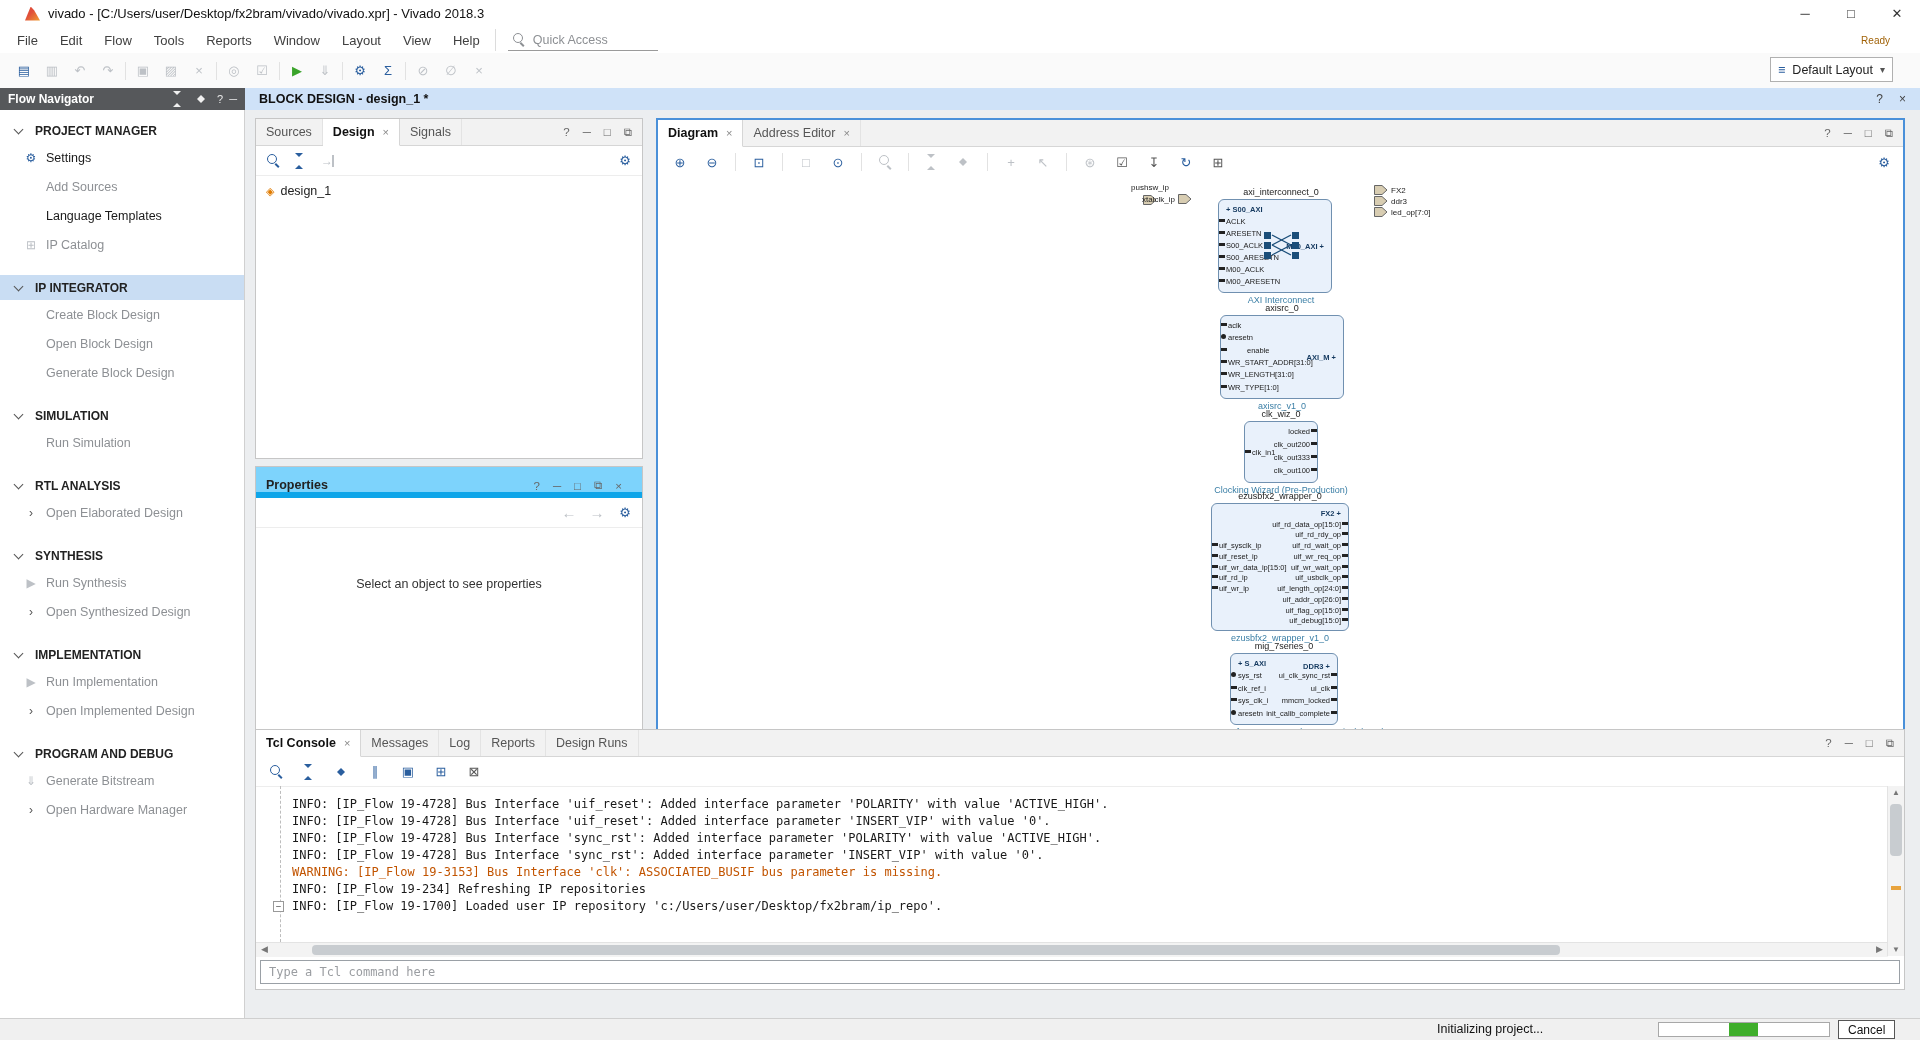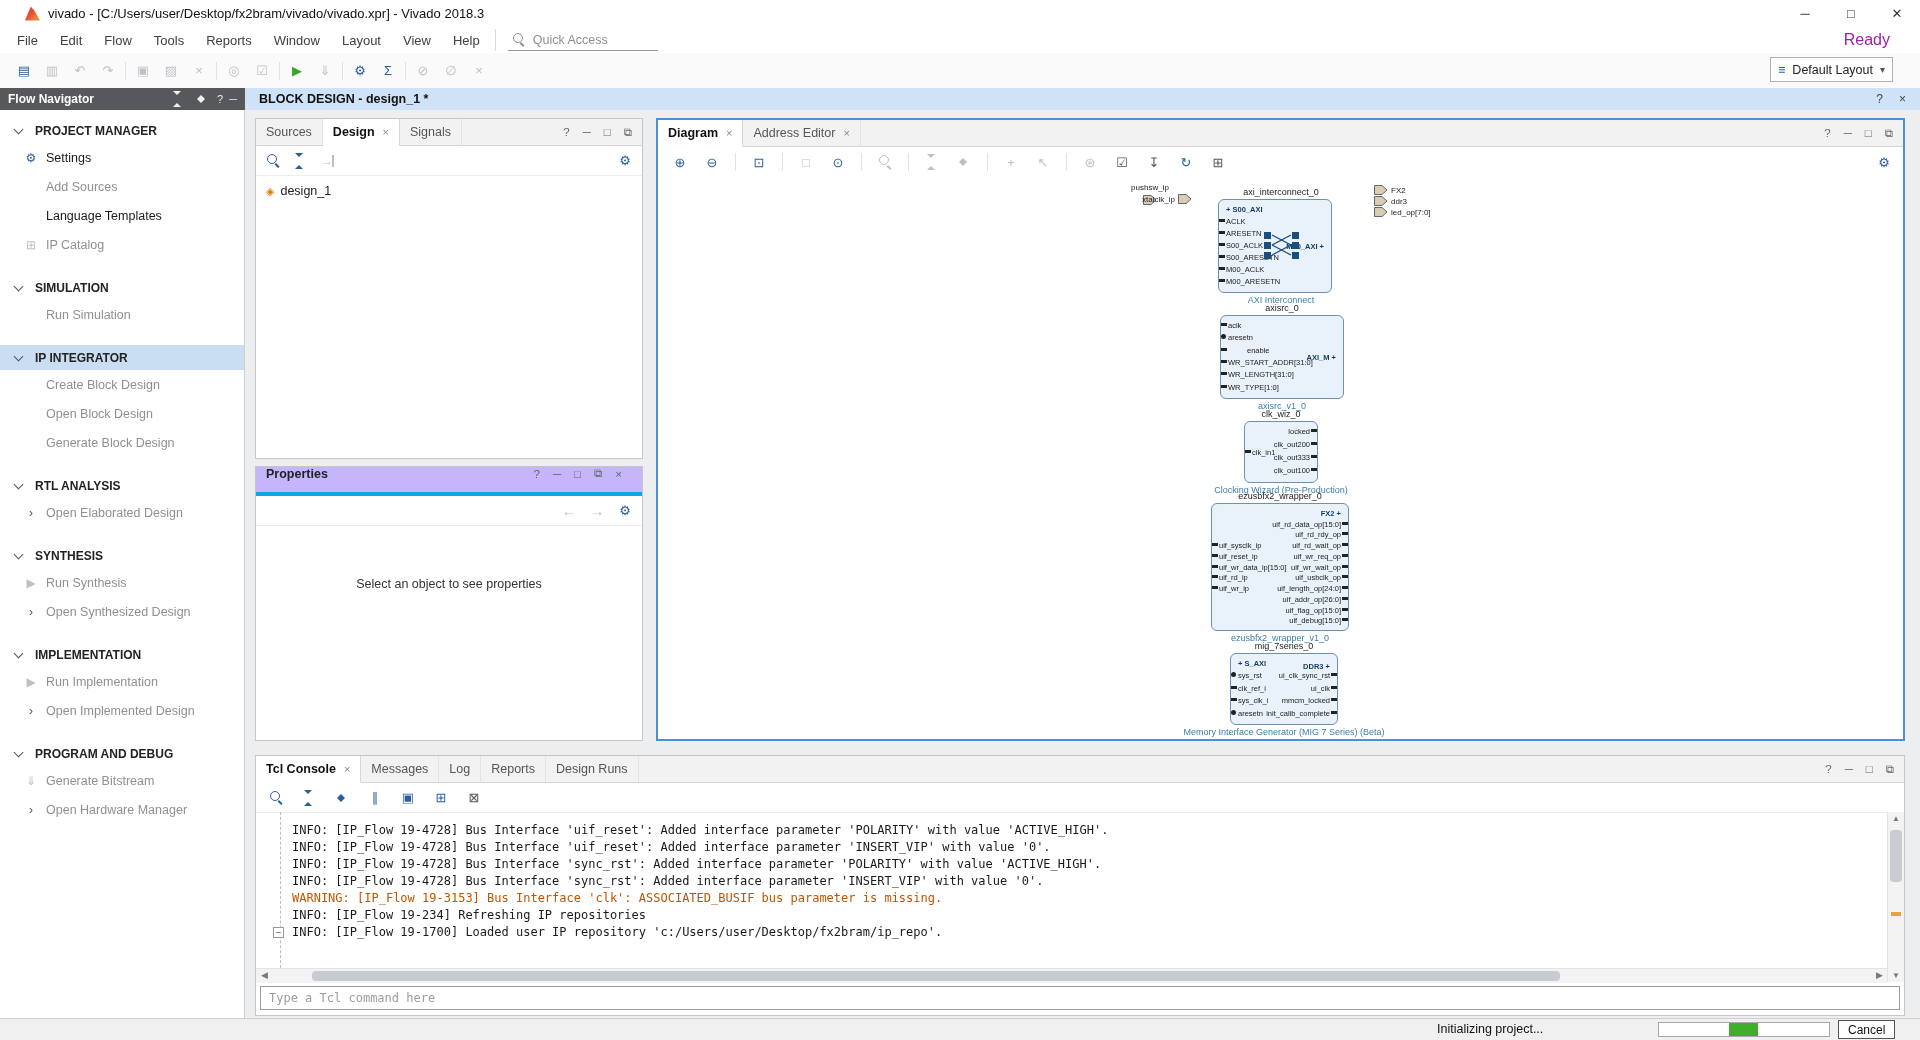--- a/index.html
+++ b/index.html
@@ -9,21 +9,21 @@
   .titlebar{position:absolute;left:0;top:0;right:0;height:27px;background:#fff;display:flex;align-items:center;padding-left:25px;gap:8px}
   .vlogo{width:15px;height:14px;background:linear-gradient(135deg,#e04e39 40%,#f0a030);clip-path:polygon(0 100%,38% 0,62% 28%,100% 100%)}
   .wtitle{font-size:13px;color:#111}
   .wctrls{margin-left:auto;display:flex}
   .wctrl{width:46px;height:27px;display:flex;align-items:center;justify-content:center;font-size:13px;color:#333}
   
   .menubar{position:absolute;left:0;top:27px;right:0;height:26px;background:#fff;display:flex;align-items:center;padding-left:6px}
   .menu-item{padding:0 11px;font-size:13px;color:#404040;height:22px;display:flex;align-items:center}
   .mb-sep{width:1px;height:22px;background:#dcdcdc;margin:0 4px}
   .qa-box{margin-left:8px;width:148px;height:21px;border-bottom:1px solid #9a9a9a;display:flex;align-items:center;gap:5px;color:#8d9094;font-size:12.5px;padding-left:2px}
-  .ready{margin-left:auto;margin-right:30px;font-size:16px;color:#a21caf}
+  .ready{margin-left:auto;margin-right:30px;font-size:10px;color:#a16207}
   
   .toolbar{position:absolute;left:0;top:53px;right:0;height:35px;background:#fafafa;display:flex;align-items:center;padding-left:10px}
   .tbtn{width:28px;height:27px;display:flex;align-items:center;justify-content:center;font-size:15px}
   .tsep{width:1px;height:18px;background:#e2e2e2;margin:0 3px}
   .layoutbox{position:absolute;right:27px;top:4px;height:23px;border:1px solid #b0b0b0;background:#fff;display:flex;align-items:center;gap:7px;padding:0 7px;font-size:12.5px;color:#222}
   
   .fn-header{position:absolute;left:0;top:88px;width:245px;height:22px;background:#56585b;color:#fff;display:flex;align-items:center;padding:0 8px;box-sizing:border-box}
   .fn-header .t{font-weight:bold;font-size:12px}
   .fn-hicons{margin-left:auto;display:flex;gap:6px;align-items:center;color:#e8e8e8}
   .bd-band{position:absolute;left:245px;top:88px;right:0;height:22px;background:#cfe2f8;display:flex;align-items:center;padding-left:14px;box-sizing:border-box}
@@ -37,29 +37,29 @@
   .fn-sec-label{height:25px;display:flex;align-items:center;gap:8px;padding-left:9px;font-weight:bold;font-size:12px;color:#222}
   .fn-sec-label.sel{background:#c9ddf3}
   .fn-item{height:29px;display:flex;align-items:center;padding-left:46px;font-size:12.5px;color:#8d9094;position:relative}
   .fn-item.en{color:#1a1a1a}
   .fn-item .fi{position:absolute;left:22px;width:18px;text-align:center;font-size:12px}
   
   .panel{position:absolute;background:#fff;border:1px solid #c6c6c6;box-sizing:border-box}
   .sources{left:255px;top:118px;width:388px;height:341px}
   .props{left:255px;top:466px;width:388px;height:275px}
   .diagram{left:656px;top:118px;width:1249px;height:623px;border:2px solid #4a90d9}
-  .console{left:255px;top:755px;width:1650px;height:261px}
+  .console{left:255px;top:729px;width:1650px;height:261px}
   .tabrow{height:26px;background:#f2f2f2;border-bottom:1px solid #d6d6d6;display:flex;align-items:stretch}
   .tab{display:flex;align-items:center;padding:0 10px;font-size:12.5px;color:#555;gap:8px;border-right:1px solid #e3e3e3}
   .tab.active{background:#fff;color:#111;font-weight:bold;border-right:1px solid #d6d6d6;margin-bottom:-1px;border-bottom:1px solid #fff}
   .tab .x{color:#888;font-size:11px;font-weight:normal}
   .corner{margin-left:auto;display:flex;gap:13px;padding-right:10px;color:#666;font-size:11.5px;align-items:center}
   .sub-toolbar{height:29px;display:flex;align-items:center;gap:9px;padding:0 8px;border-bottom:1px solid #ededed;position:relative}
   .sub-toolbar .right{margin-left:auto;display:flex;gap:10px;align-items:center}
-  .props-head{height:25px;background:#c4b5fd;border-bottom:4px solid #0ea5e9;display:flex;align-items:flex-start;padding:0 10px}
+  .props-head{height:25px;background:#7dd3fc;border-bottom:6px solid #0ea5e9;display:flex;align-items:flex-end;padding:0 10px}
   .props-head .t{font-weight:bold;font-size:12.5px;color:#222}
   .props-empty{position:absolute;left:0;right:0;top:110px;text-align:center;font-size:12.5px;color:#333}
   .tree-item{display:flex;align-items:center;gap:6px;padding:8px 0 0 10px;font-size:12.5px;color:#222}
   
   .dg-toolbar{height:30px;display:flex;align-items:center;gap:8px;padding:0 10px;border-bottom:1px solid #ededed;position:relative}
   .canvas{position:absolute;left:0;top:57px;right:0;bottom:0;background:#fff;overflow:hidden}
   .blk{position:absolute}
   .blk-title{font-size:9px;color:#222;text-align:center;height:12px;white-space:nowrap}
   .blk-body{position:relative;background:#e9f1fb;border:1px solid #7090b0;border-radius:6px;box-sizing:border-box}
   .blk-sub{margin-top:2px;font-size:9px;color:#3b7fa6;text-align:center;white-space:nowrap;position:relative;left:50%;transform:translateX(-50%);width:max-content}
@@ -235,41 +235,41 @@
       </div>
       <div class="fn-item en">
         <span>Language Templates</span>
       </div>
       <div class="fn-item">
         <span class="fi off">⊞</span>
         <span>IP Catalog</span>
       </div>
     </div>
     <div class="fn-sec">
+      <div class="fn-sec-label sel">
+        <span class="ic ic-chevdown dk"></span>
+        <span>IP INTEGRATOR</span>
+      </div>
+      <div class="fn-item">
+        <span>Create Block Design</span>
+      </div>
+      <div class="fn-item">
+        <span>Open Block Design</span>
+      </div>
+      <div class="fn-item">
+        <span>Generate Block Design</span>
+      </div>
+    </div>
+    <div class="fn-sec">
       <div class="fn-sec-label">
         <span class="ic ic-chevdown dk"></span>
         <span>SIMULATION</span>
       </div>
       <div class="fn-item">
         <span>Run Simulation</span>
-      </div>
-    </div>
-    <div class="fn-sec">
-      <div class="fn-sec-label sel">
-        <span class="ic ic-chevdown dk"></span>
-        <span>IP INTEGRATOR</span>
-      </div>
-      <div class="fn-item">
-        <span>Create Block Design</span>
-      </div>
-      <div class="fn-item">
-        <span>Open Block Design</span>
-      </div>
-      <div class="fn-item">
-        <span>Generate Block Design</span>
       </div>
     </div>
     <div class="fn-sec">
       <div class="fn-sec-label">
         <span class="ic ic-chevdown dk"></span>
         <span>RTL ANALYSIS</span>
       </div>
       <div class="fn-item">
         <span class="fi dk">›</span>
         <span>Open Elaborated Design</span>

